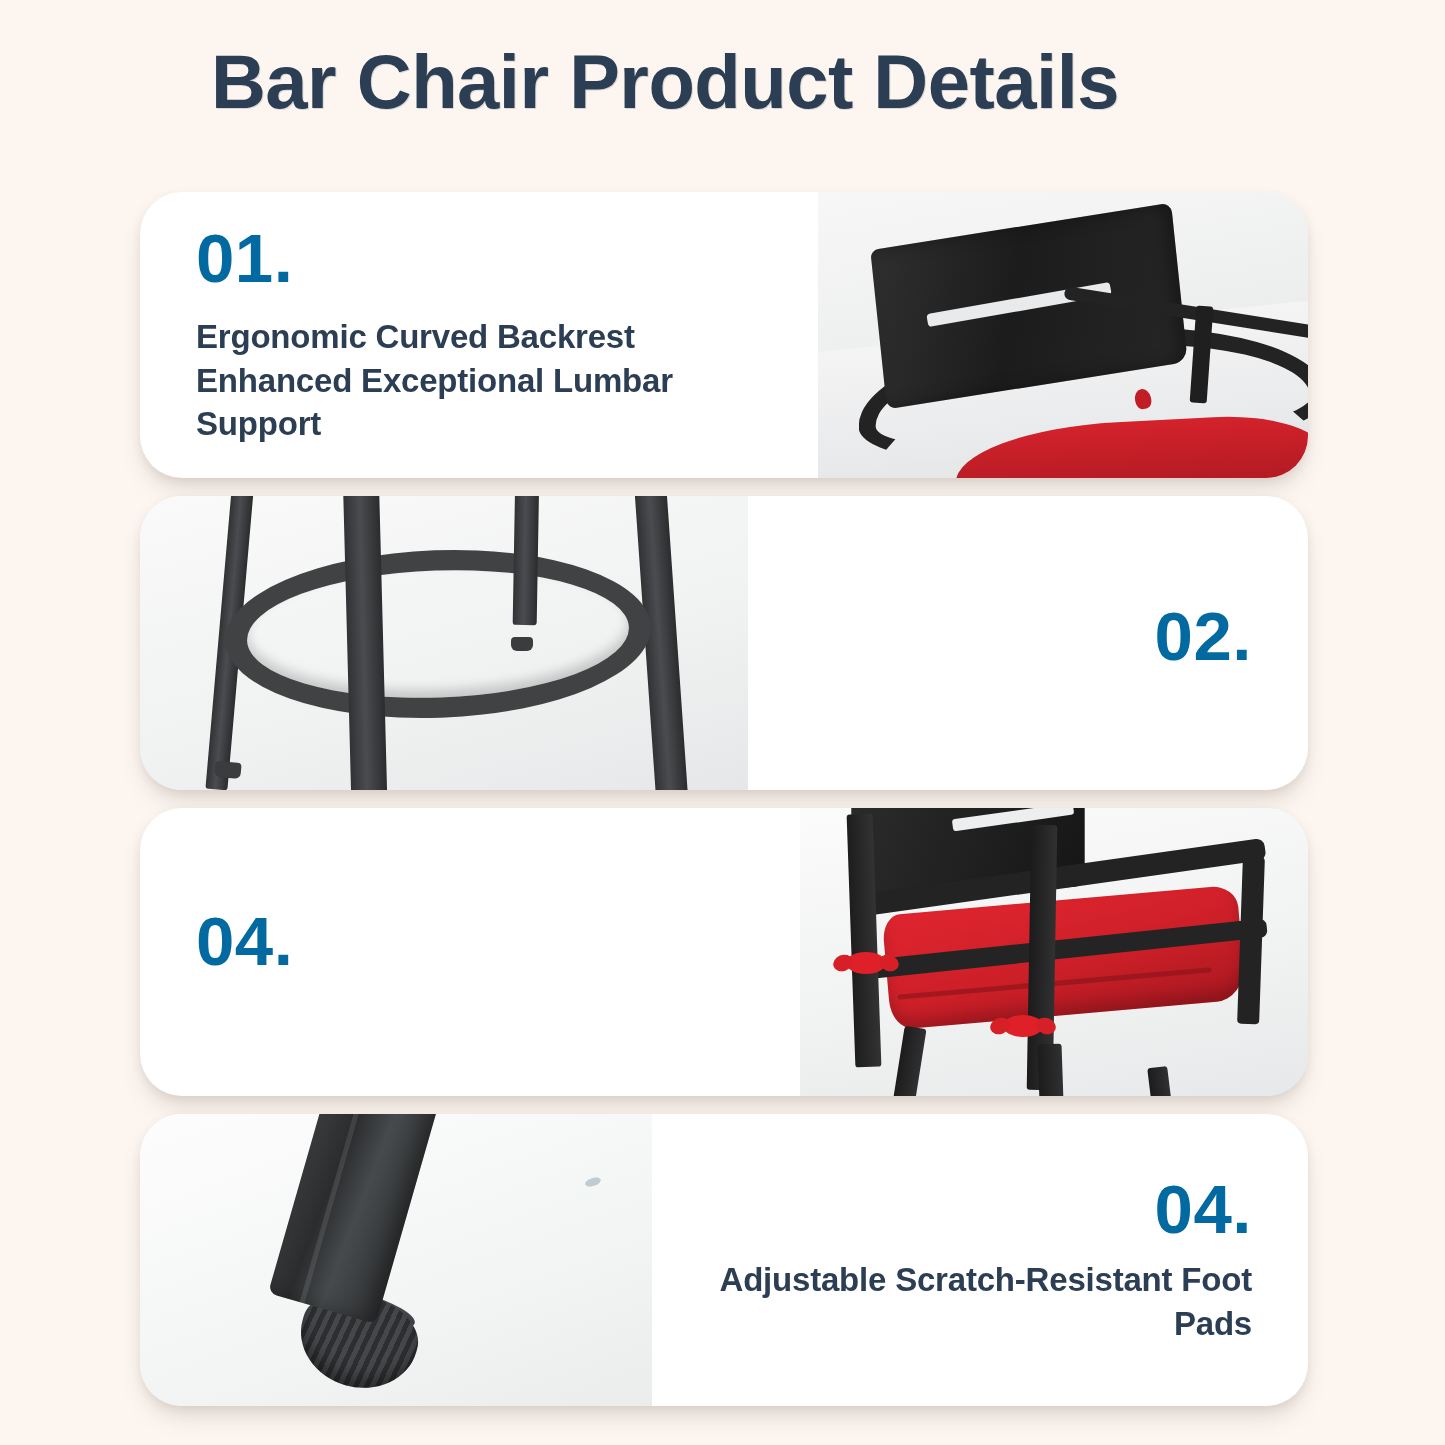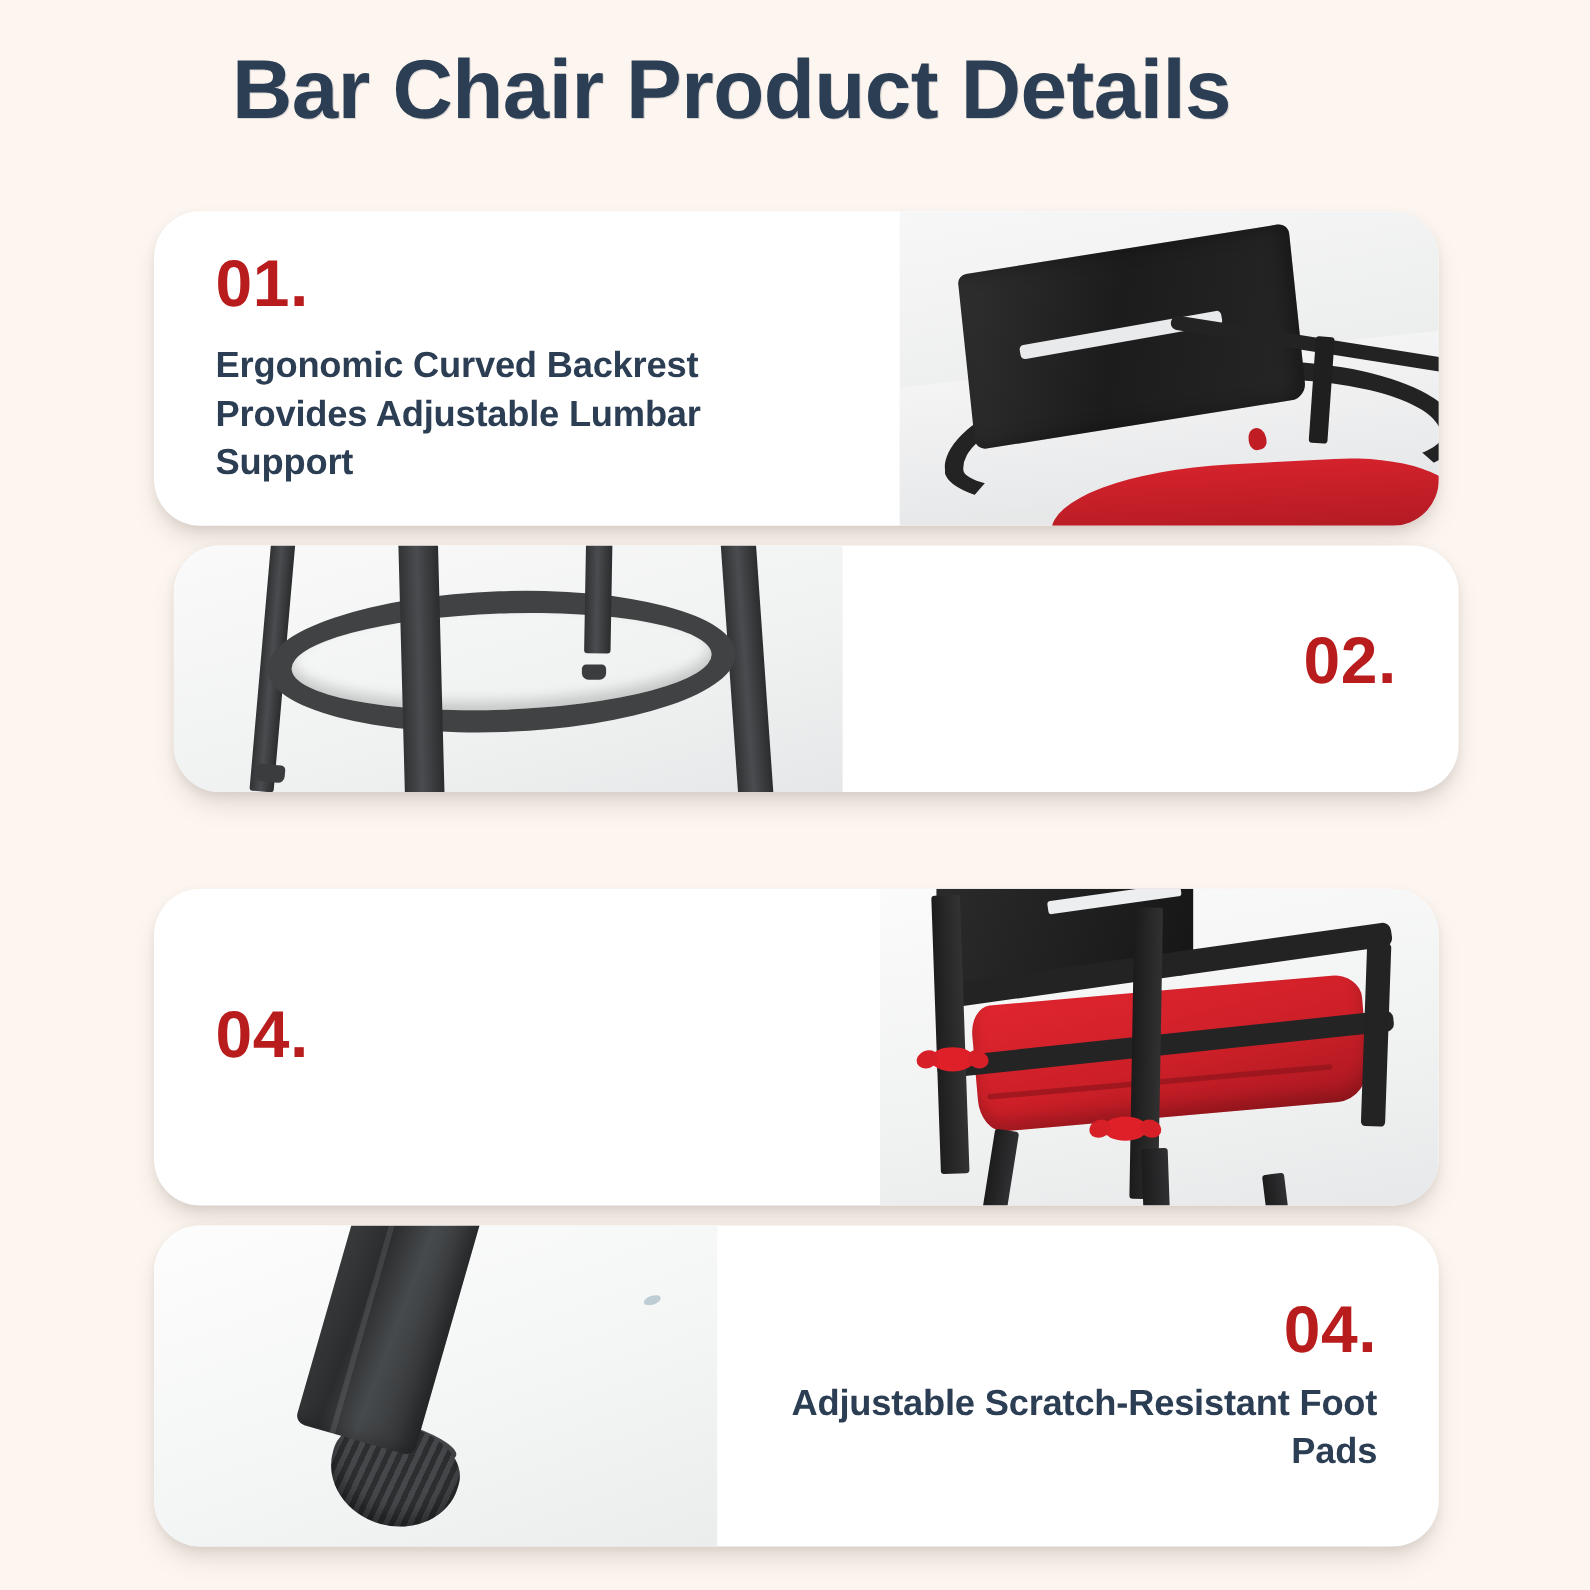--- a/index.html
+++ b/index.html
@@ -35,39 +35,39 @@
   .card {
     position:absolute;
     display:flex;
     background:#ffffff;
     border-radius:42px;
     overflow:hidden;
     box-shadow:0 14px 22px -4px rgba(120,105,95,0.22),
                0 3px 8px rgba(120,105,95,0.10);
   }
   .card.c1 { left:140px; top:192px;  width:1168px; height:286px; }
-  .card.c2 { left:158px; top:496px;  width:1168px; height:224px; }
+  .card.c2 { left:140px; top:496px;  width:1168px; height:294px; }
   .card.c3 { left:140px; top:808px;  width:1168px; height:288px; }
   .card.c4 { left:140px; top:1114px; width:1168px; height:292px; }
 
   .card-text {
     display:flex;
     flex-direction:column;
     justify-content:center;
     padding:0 56px;
   }
   .card.c1 .card-text { width:678px; align-items:flex-start; text-align:left; }
   .card.c2 .card-text { width:560px; align-items:flex-end;   text-align:right; }
   .card.c3 .card-text { width:660px; align-items:flex-start; text-align:left; }
   .card.c4 .card-text { width:656px; align-items:flex-end;   text-align:right;justify-content:center; }
 
   .card-num {
-    font-size:60px;
+    font-size:69px;
     font-weight:bold;
-    color:#b91c1c;
+    color:#0369a1;
     line-height:1;
     margin-bottom:22px;
     letter-spacing:0.5px;
   }
   .card.c2 .card-num,
   .card.c4 .card-num { margin-bottom:14px; }
 
   .card-desc {
     font-size:33px;
     font-weight:bold;
@@ -307,21 +307,21 @@
 </head>
 <body>
 
 <div class="page">
 
   <div class="page-title">Bar Chair Product Details</div>
 
   <div class="card c1">
     <div class="card-text">
       <div class="card-num">01.</div>
-      <div class="card-desc">Ergonomic Curved Backrest Provides Adjustable Lumbar Support</div>
+      <div class="card-desc">Ergonomic Curved Backrest Enhanced Exceptional Lumbar Support</div>
     </div>
     <div class="card-photo ph1">
       <div class="floor"></div>
       <div class="armcurve"></div>
       <div class="backrest"></div>
       <div class="slot"></div>
       <div class="armrail"></div>
       <div class="post"></div>
       <div class="cushion"></div>
       <div class="tie"></div>

